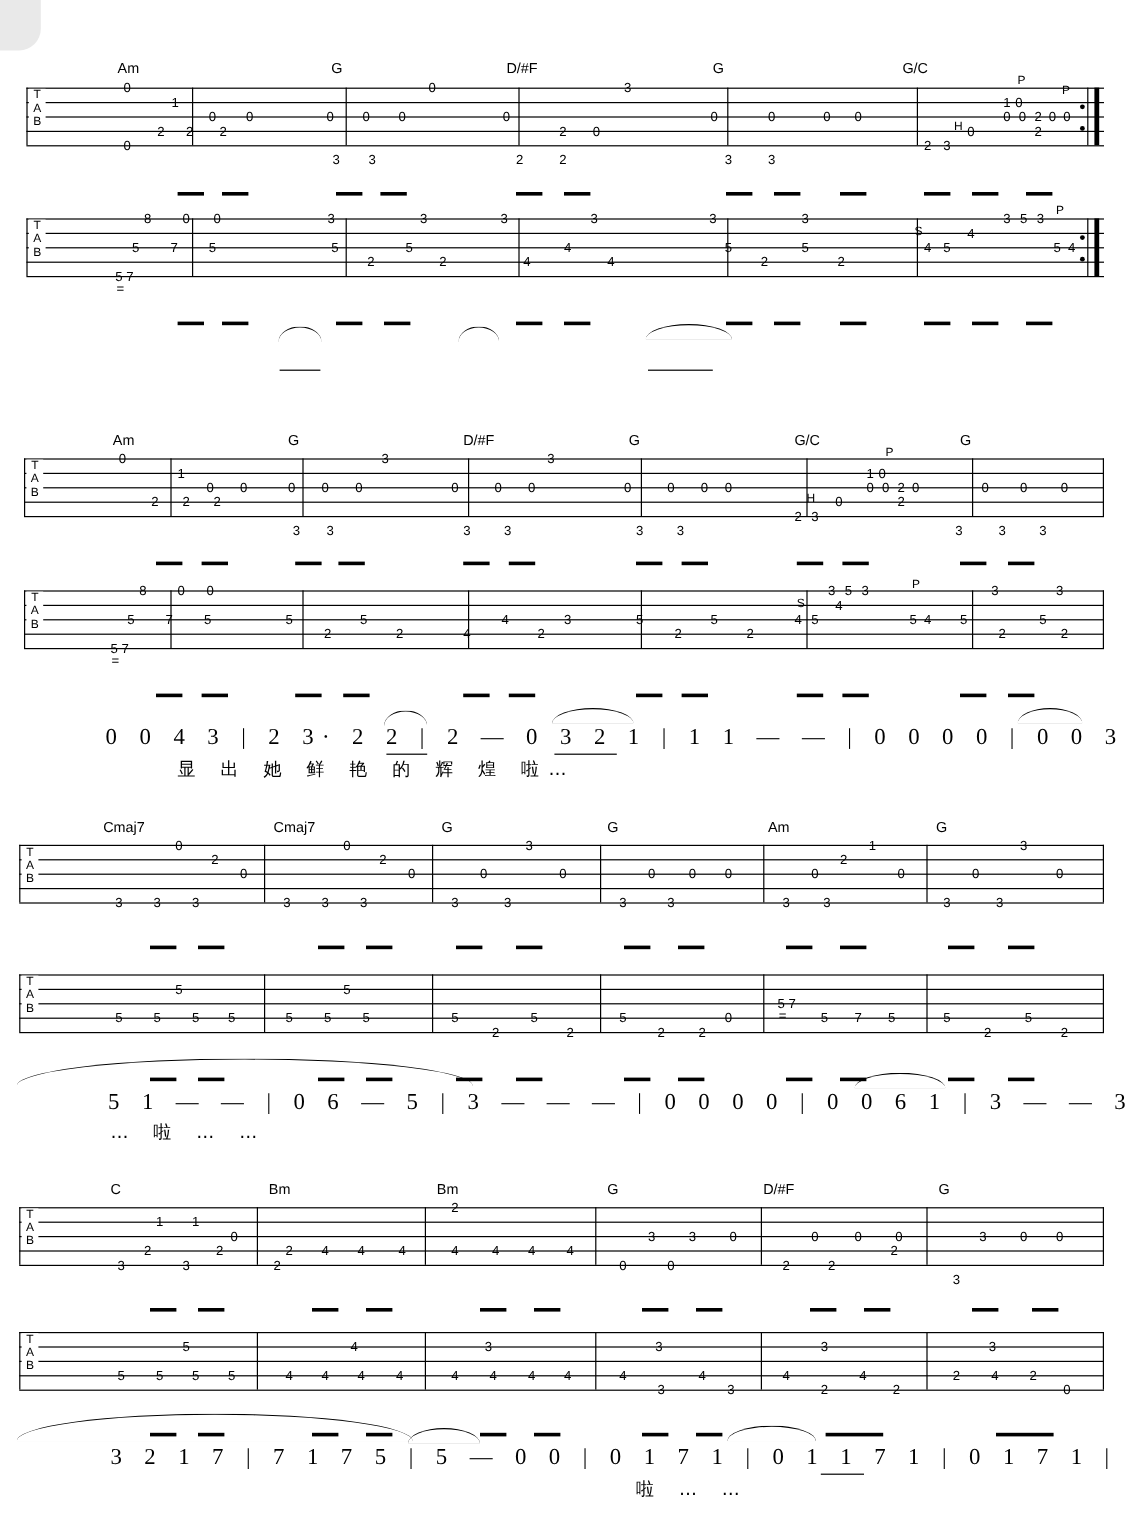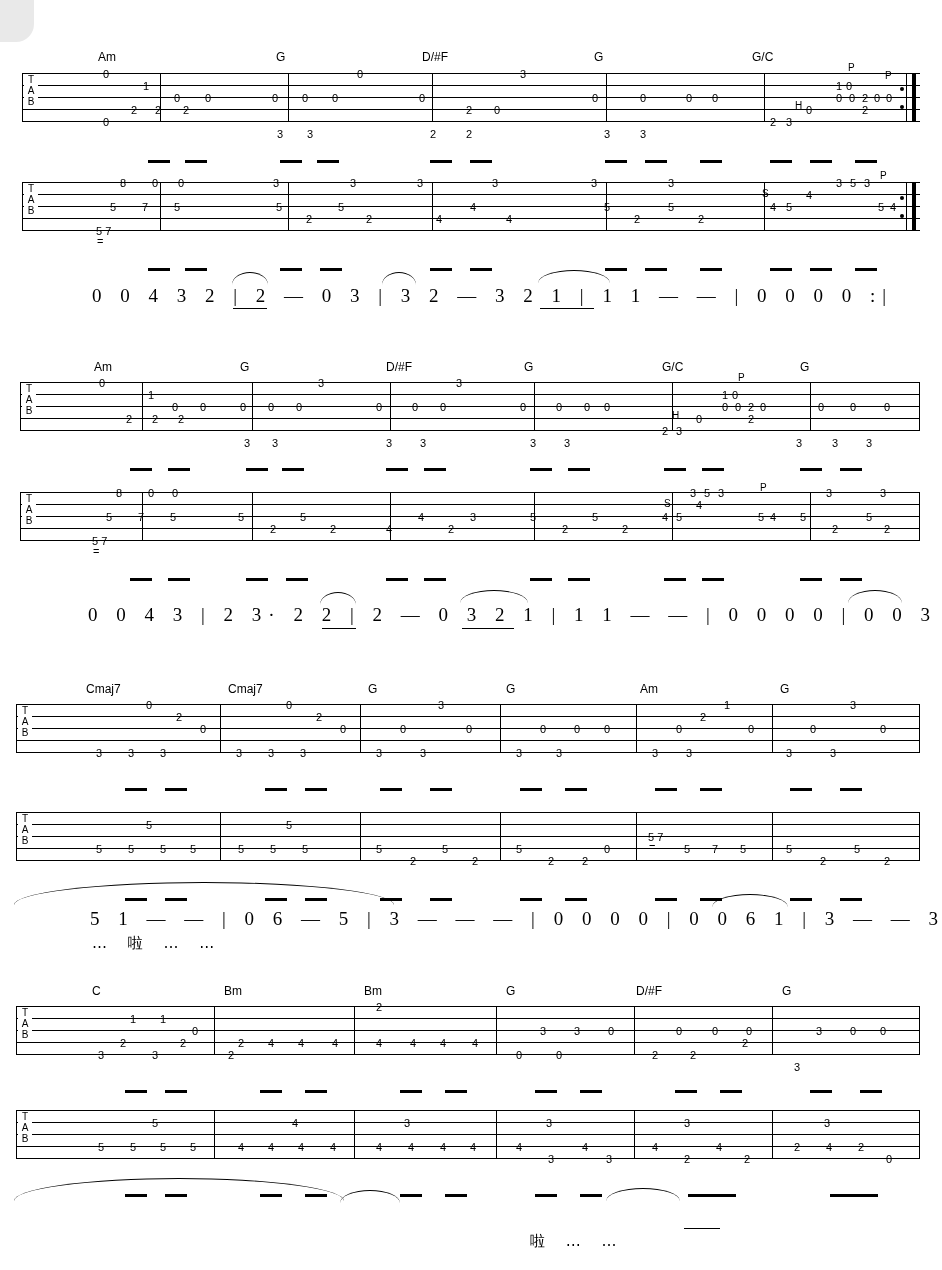--- a/index.html
+++ b/index.html
@@ -219,21 +219,20 @@
     <div class="beam" style="left:320px;top:228px;width:22px;"></div>
     <div class="beam" style="left:430px;top:228px;width:22px;"></div>
     <div class="beam" style="left:470px;top:228px;width:22px;"></div>
     <div class="beam" style="left:605px;top:228px;width:22px;"></div>
     <div class="beam" style="left:645px;top:228px;width:22px;"></div>
     <div class="beam" style="left:700px;top:228px;width:22px;"></div>
     <div class="beam" style="left:770px;top:228px;width:22px;"></div>
     <div class="beam" style="left:810px;top:228px;width:22px;"></div>
     <div class="beam" style="left:855px;top:228px;width:22px;"></div>
 
-    <div class="jianpu" style="left:92px;top:245px;letter-spacing:7px;">0 0 4 3 2 | 2 — 0 3 | 3 2 — 3 2 1 | 1 1 — — | 0 0 0 0 :|</div>
     <div class="slur" style="left:232px;top:232px;width:36px;"></div>
     <div class="slur" style="left:382px;top:232px;width:34px;"></div>
     <div class="slur" style="left:538px;top:230px;width:72px;"></div>
     <div class="underline" style="left:233px;top:268px;width:34px;"></div>
     <div class="underline" style="left:540px;top:268px;width:54px;"></div>
 
   </div>
 
   <div class="abs" style="left:0;top:352px;width:942px;height:300px;">
     <div class="chord" style="left:94px;top:8px;">Am</div>
@@ -391,20 +390,21 @@
     <div class="beam" style="left:702px;top:226px;width:22px;"></div>
     <div class="beam" style="left:800px;top:226px;width:22px;"></div>
     <div class="beam" style="left:840px;top:226px;width:22px;"></div>
 
     <div class="jianpu" style="left:88px;top:252px;letter-spacing:7px;">0 0 4 3 | 2 3· 2 2 | 2 — 0 3 2 1 | 1 1 — — | 0 0 0 0 | 0 0 3 4 |</div>
     <div class="slur" style="left:320px;top:240px;width:36px;"></div>
     <div class="slur" style="left:460px;top:238px;width:68px;"></div>
     <div class="slur" style="left:848px;top:238px;width:54px;"></div>
     <div class="underline" style="left:322px;top:276px;width:34px;"></div>
     <div class="underline" style="left:462px;top:276px;width:52px;"></div>
+    <div class="lyric" style="left:148px;top:280px;letter-spacing:8px;">显 出  她 鲜 艳   的    辉   煌                啦…</div>
   </div>
 
   <div class="abs" style="left:0;top:676px;width:942px;height:290px;">
     <div class="chord" style="left:86px;top:6px;">Cmaj7</div>
     <div class="chord" style="left:228px;top:6px;">Cmaj7</div>
     <div class="chord" style="left:368px;top:6px;">G</div>
     <div class="chord" style="left:506px;top:6px;">G</div>
     <div class="chord" style="left:640px;top:6px;">Am</div>
     <div class="chord" style="left:780px;top:6px;">G</div>
 
@@ -670,20 +670,21 @@
     <div class="beam" style="left:165px;top:216px;width:22px;"></div>
     <div class="beam" style="left:260px;top:216px;width:22px;"></div>
     <div class="beam" style="left:305px;top:216px;width:22px;"></div>
     <div class="beam" style="left:400px;top:216px;width:22px;"></div>
     <div class="beam" style="left:445px;top:216px;width:22px;"></div>
     <div class="beam" style="left:535px;top:216px;width:22px;"></div>
     <div class="beam" style="left:580px;top:216px;width:22px;"></div>
     <div class="beam" style="left:688px;top:216px;width:48px;"></div>
     <div class="beam" style="left:830px;top:216px;width:48px;"></div>
 
+    <div class="jianpu" style="left:92px;top:226px;letter-spacing:7px;">3 2 1 7 | 7 1 7 5 | 5 — 0 0 | 0 1 7 1 | 0 1 1 7 1 | 0 1 7 1 |</div>
     <div class="slur big" style="left:14px;top:200px;width:330px;"></div>
     <div class="slur" style="left:340px;top:212px;width:60px;"></div>
     <div class="slur" style="left:606px;top:210px;width:74px;"></div>
     <div class="underline" style="left:684px;top:250px;width:36px;"></div>
     <div class="lyric" style="left:530px;top:254px;letter-spacing:8px;">啦 … …</div>
   </div>
 
 </div>
 
 </body></html>

